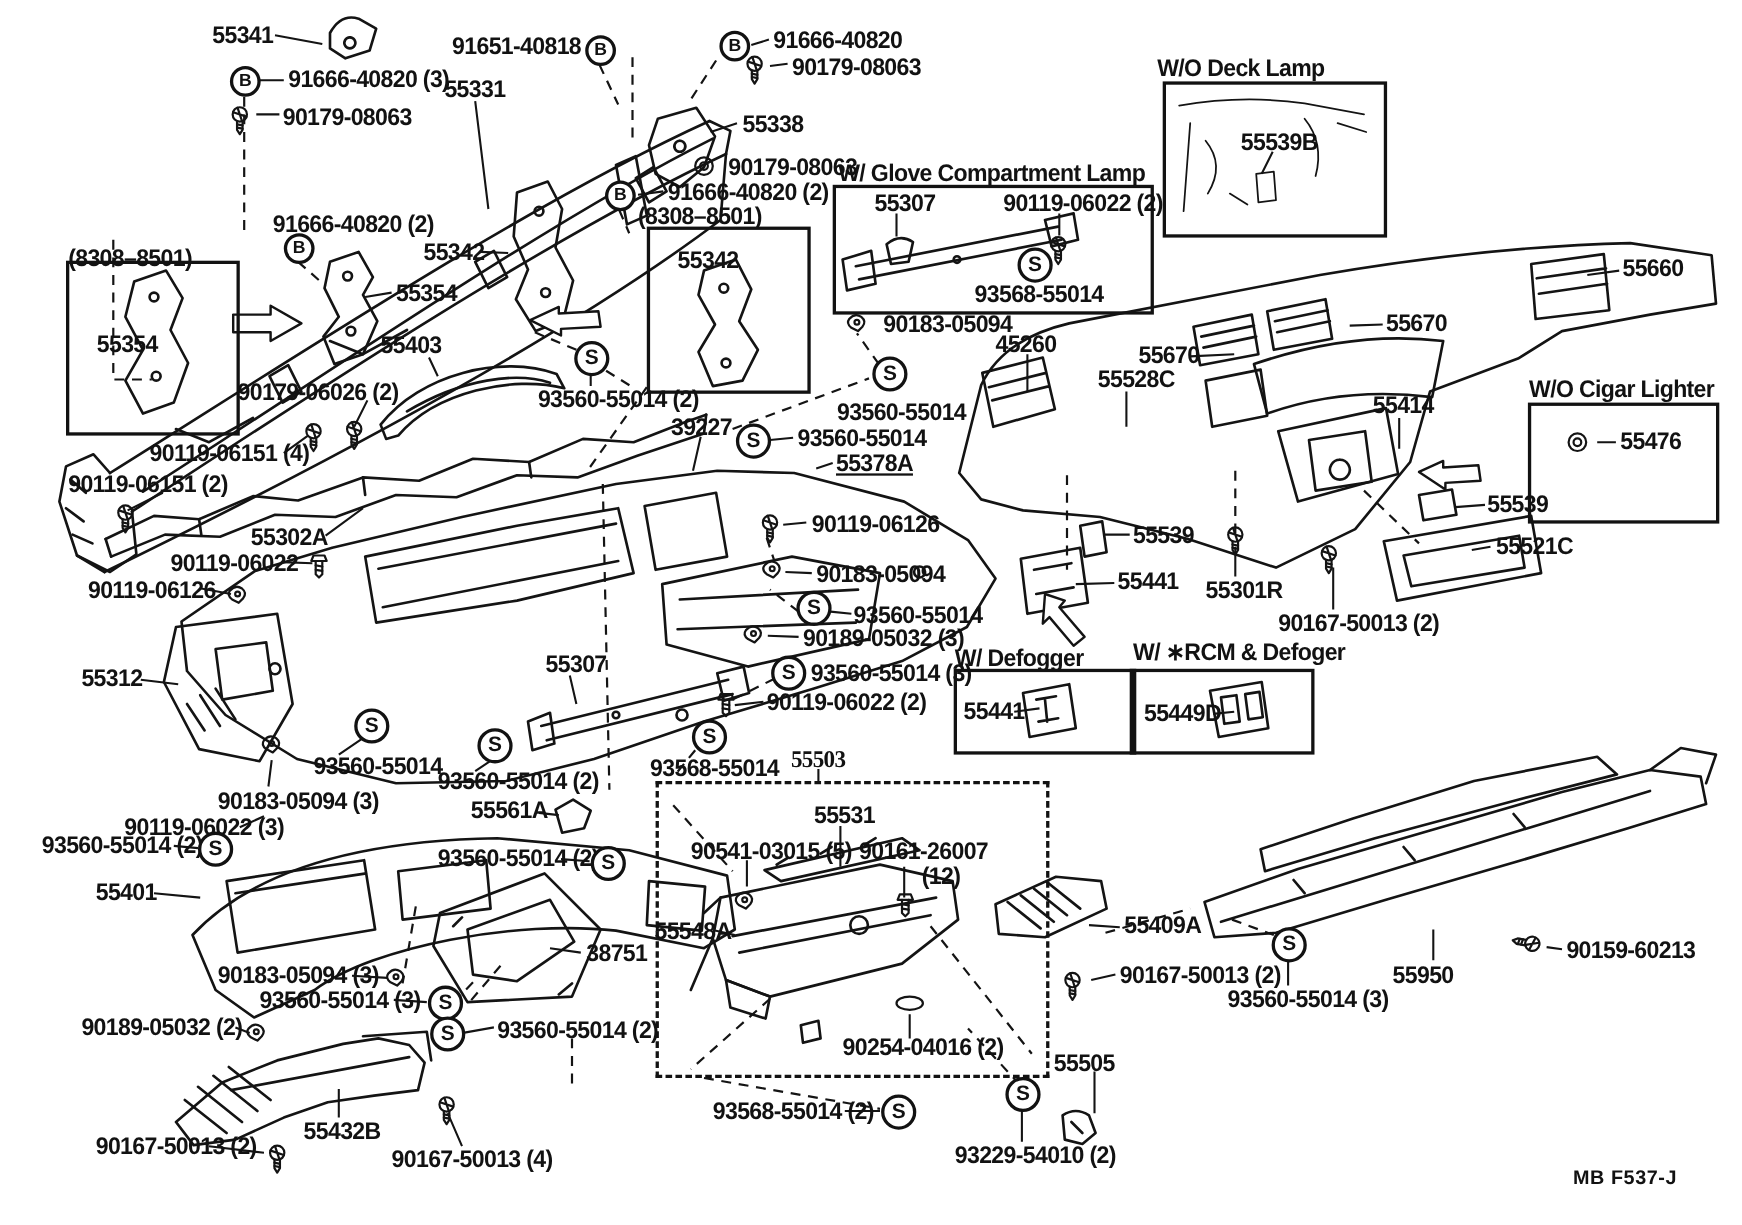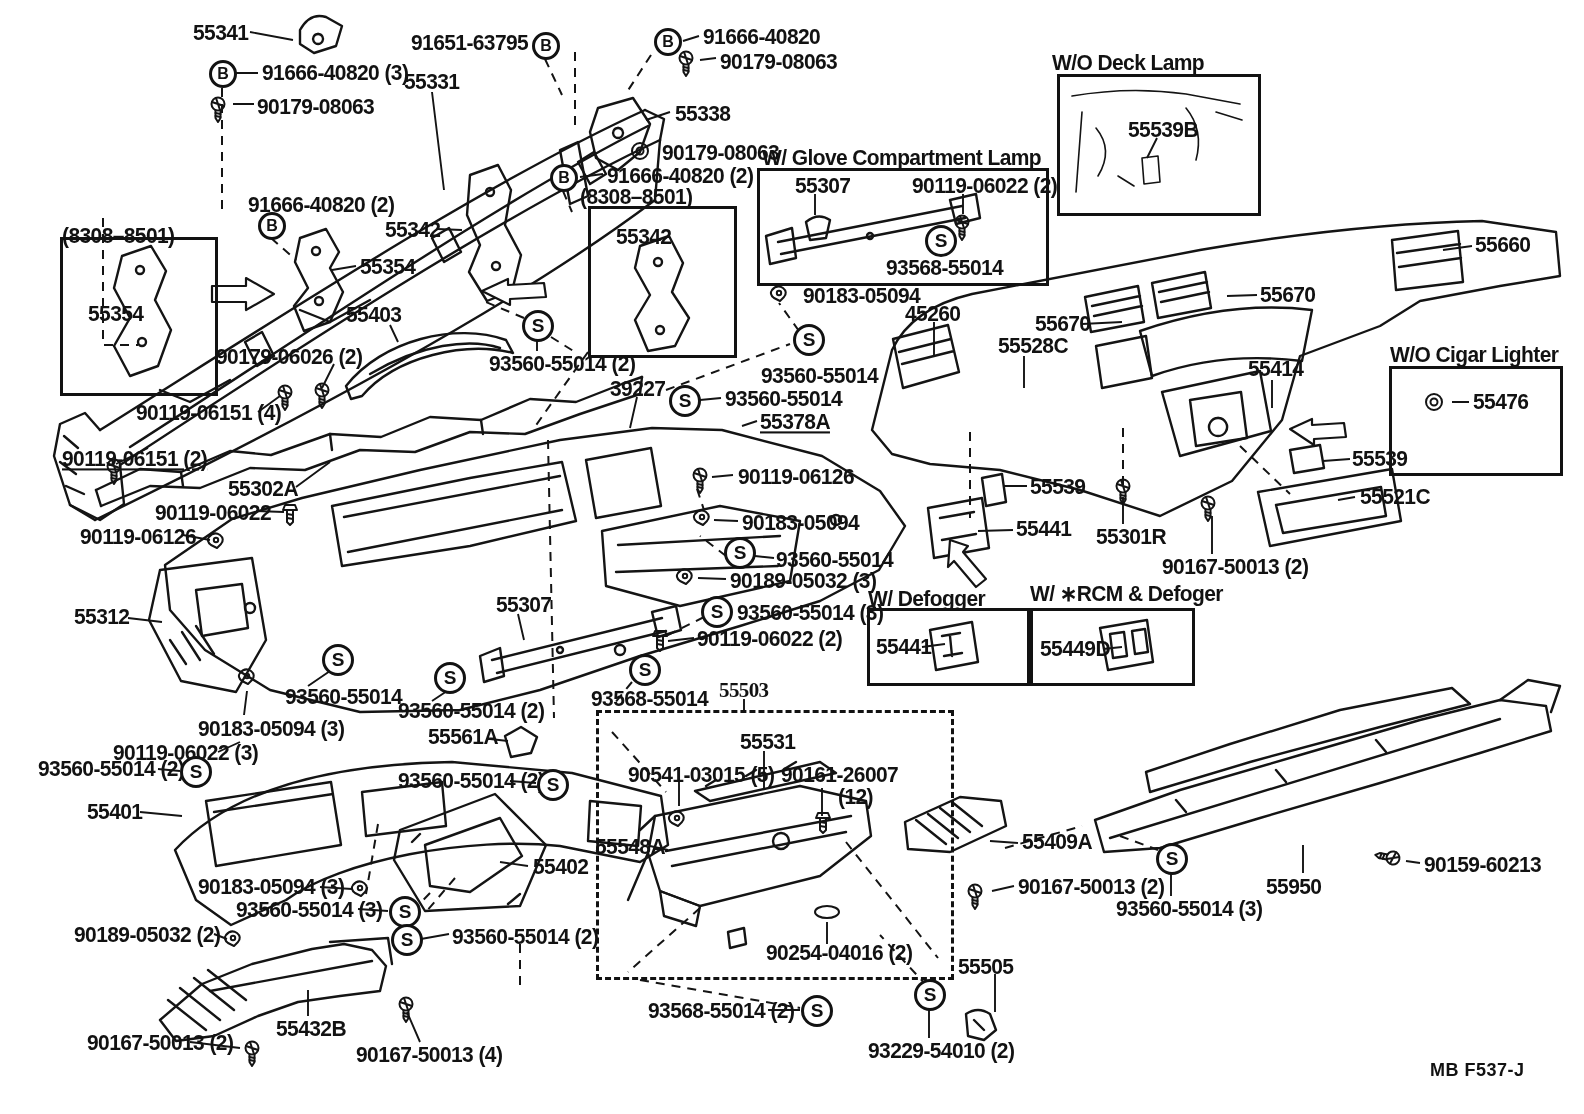--- a/index.html
+++ b/index.html
@@ -283,21 +283,21 @@
       <div class="callout-box" style="left: 588px; top: 206px; width: 143px; height: 146px;"></div>
       <div class="callout-box" style="left: 757px; top: 168px; width: 286px; height: 112px;"></div>
       <div class="callout-box" style="left: 1057px; top: 74px; width: 198px; height: 136px;"></div>
       <div class="callout-box" style="left: 1389px; top: 366px; width: 168px; height: 104px;"></div>
       <div class="callout-box" style="left: 867px; top: 608px; width: 160px; height: 72px;"></div>
       <div class="callout-box" style="left: 1027px; top: 608px; width: 162px; height: 72px;"></div>
       <div class="callout-box dashed" style="left: 596px; top: 710px; width: 352px; height: 264px;"></div>
       <div class="part-label" style="left: 193px; top: 22px;">55341</div>
       <div class="part-label" style="left: 262px; top: 62px;">91666-40820 (3)</div>
       <div class="part-label" style="left: 257px; top: 96px;">90179-08063</div>
-      <div class="part-label" style="left: 411px; top: 32px;">91651-63795</div>
+      <div class="part-label" style="left: 411px; top: 32px;">91651-40818</div>
       <div class="part-label" style="left: 404px; top: 71px;">55331</div>
       <div class="part-label" style="left: 703px; top: 26px;">91666-40820</div>
       <div class="part-label" style="left: 720px; top: 51px;">90179-08063</div>
       <div class="part-label" style="left: 675px; top: 103px;">55338</div>
       <div class="part-label" style="left: 662px; top: 142px;">90179-08063</div>
       <div class="part-label" style="left: 607px; top: 165px;">91666-40820 (2)</div>
       <div class="part-label inset-title" style="left: 580px; top: 186px;">(8308–8501)</div>
       <div class="part-label" style="left: 248px; top: 194px;">91666-40820 (2)</div>
       <div class="part-label" style="left: 385px; top: 219px;">55342</div>
       <div class="part-label inset-title" style="left: 62px; top: 225px;">(8308–8501)</div>
@@ -317,21 +317,21 @@
       <div class="part-label" style="left: 998px; top: 335px;">55528C</div>
       <div class="part-label" style="left: 1475px; top: 234px;">55660</div>
       <div class="part-label" style="left: 1248px; top: 358px;">55414</div>
       <div class="part-label inset-title" style="left: 1390px; top: 344px;">W/O Cigar Lighter</div>
       <div class="part-label" style="left: 1473px; top: 391px;">55476</div>
       <div class="part-label" style="left: 761px; top: 365px;">93560-55014</div>
       <div class="part-label" style="left: 489px; top: 353px;">93560-55014 (2)</div>
       <div class="part-label" style="left: 346px; top: 304px;">55403</div>
       <div class="part-label" style="left: 216px; top: 346px;">90179-06026 (2)</div>
       <div class="part-label" style="left: 136px; top: 402px;">90119-06151 (4)</div>
-      <div class="part-label" style="left: 62px; top: 448px; text-decoration: underline;">90119-06151 (2)</div>
+      <div class="part-label" style="left: 62px; top: 430px;">90119-06151 (2)</div>
       <div class="part-label" style="left: 610px; top: 378px;">39227</div>
       <div class="part-label" style="left: 725px; top: 388px;">93560-55014</div>
       <div class="part-label" style="left: 760px; top: 411px; text-decoration: underline;">55378A</div>
       <div class="part-label" style="left: 228px; top: 478px;">55302A</div>
       <div class="part-label" style="left: 738px; top: 466px;">90119-06126</div>
       <div class="part-label" style="left: 155px; top: 502px; text-align: center;">90119-06022</div>
       <div class="part-label" style="left: 742px; top: 512px;">90183-05094</div>
       <div class="part-label" style="left: 80px; top: 526px;">90119-06126</div>
       <div class="part-label" style="left: 776px; top: 549px;">93560-55014</div>
       <div class="part-label" style="left: 730px; top: 570px;">90189-05032 (3)</div>
@@ -343,21 +343,21 @@
       <div class="part-label" style="left: 398px; top: 700px;">93560-55014 (2)</div>
       <div class="part-label" style="left: 591px; top: 688px;">93568-55014</div>
       <div class="part-label" style="left: 719px; top: 680px; font-family: Liberation Serif, serif;">55503</div>
       <div class="part-label" style="left: 740px; top: 731px;">55531</div>
       <div class="part-label" style="left: 628px; top: 764px;">90541-03015 (5)</div>
       <div class="part-label" style="left: 781px; top: 764px;">90161-26007</div>
       <div class="part-label" style="left: 838px; top: 786px;">(12)</div>
       <div class="part-label" style="left: 595px; top: 836px;">55548A</div>
       <div class="part-label" style="left: 428px; top: 726px;">55561A</div>
       <div class="part-label" style="left: 398px; top: 770px;">93560-55014 (2)</div>
-      <div class="part-label" style="left: 533px; top: 856px;">55402</div>
+      <div class="part-label" style="left: 533px; top: 856px;">38751</div>
       <div class="part-label" style="left: 38px; top: 758px;">93560-55014 (2)</div>
       <div class="part-label" style="left: 87px; top: 801px;">55401</div>
       <div class="part-label" style="left: 198px; top: 718px;">90183-05094 (3)</div>
       <div class="part-label" style="left: 113px; top: 742px;">90119-06022 (3)</div>
       <div class="part-label" style="left: 198px; top: 876px;">90183-05094 (3)</div>
       <div class="part-label" style="left: 236px; top: 899px;">93560-55014 (3)</div>
       <div class="part-label" style="left: 74px; top: 924px;">90189-05032 (2)</div>
       <div class="part-label" style="left: 452px; top: 926px;">93560-55014 (2)</div>
       <div class="part-label" style="left: 276px; top: 1018px;">55432B</div>
       <div class="part-label" style="left: 87px; top: 1032px;">90167-50013 (2)</div>

